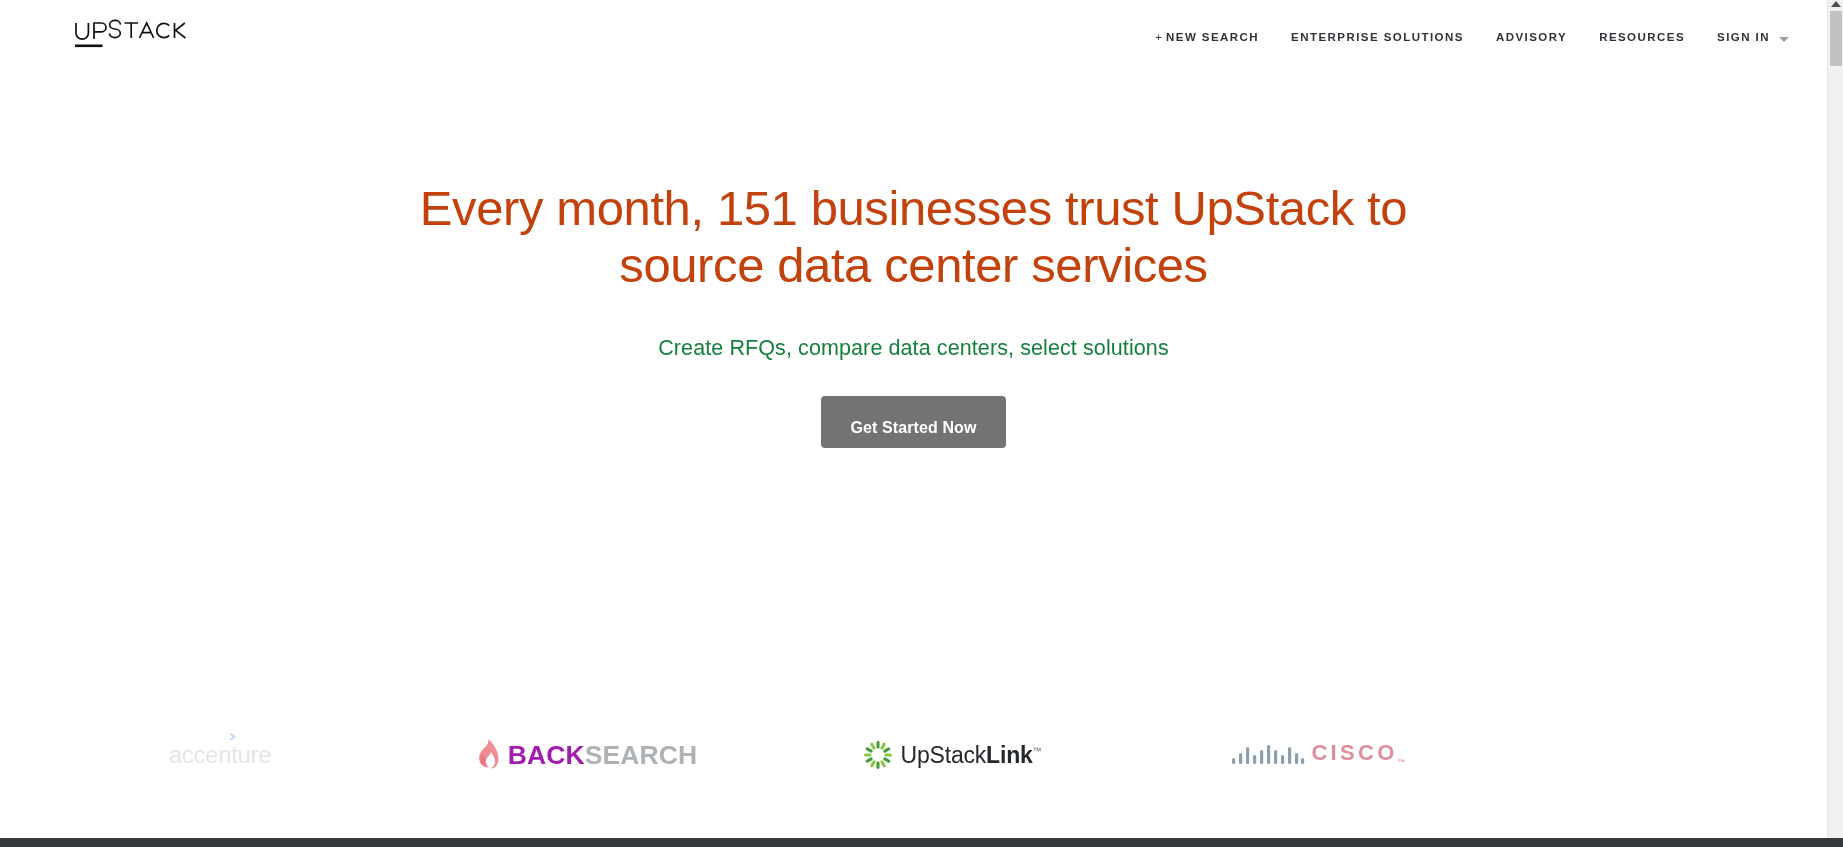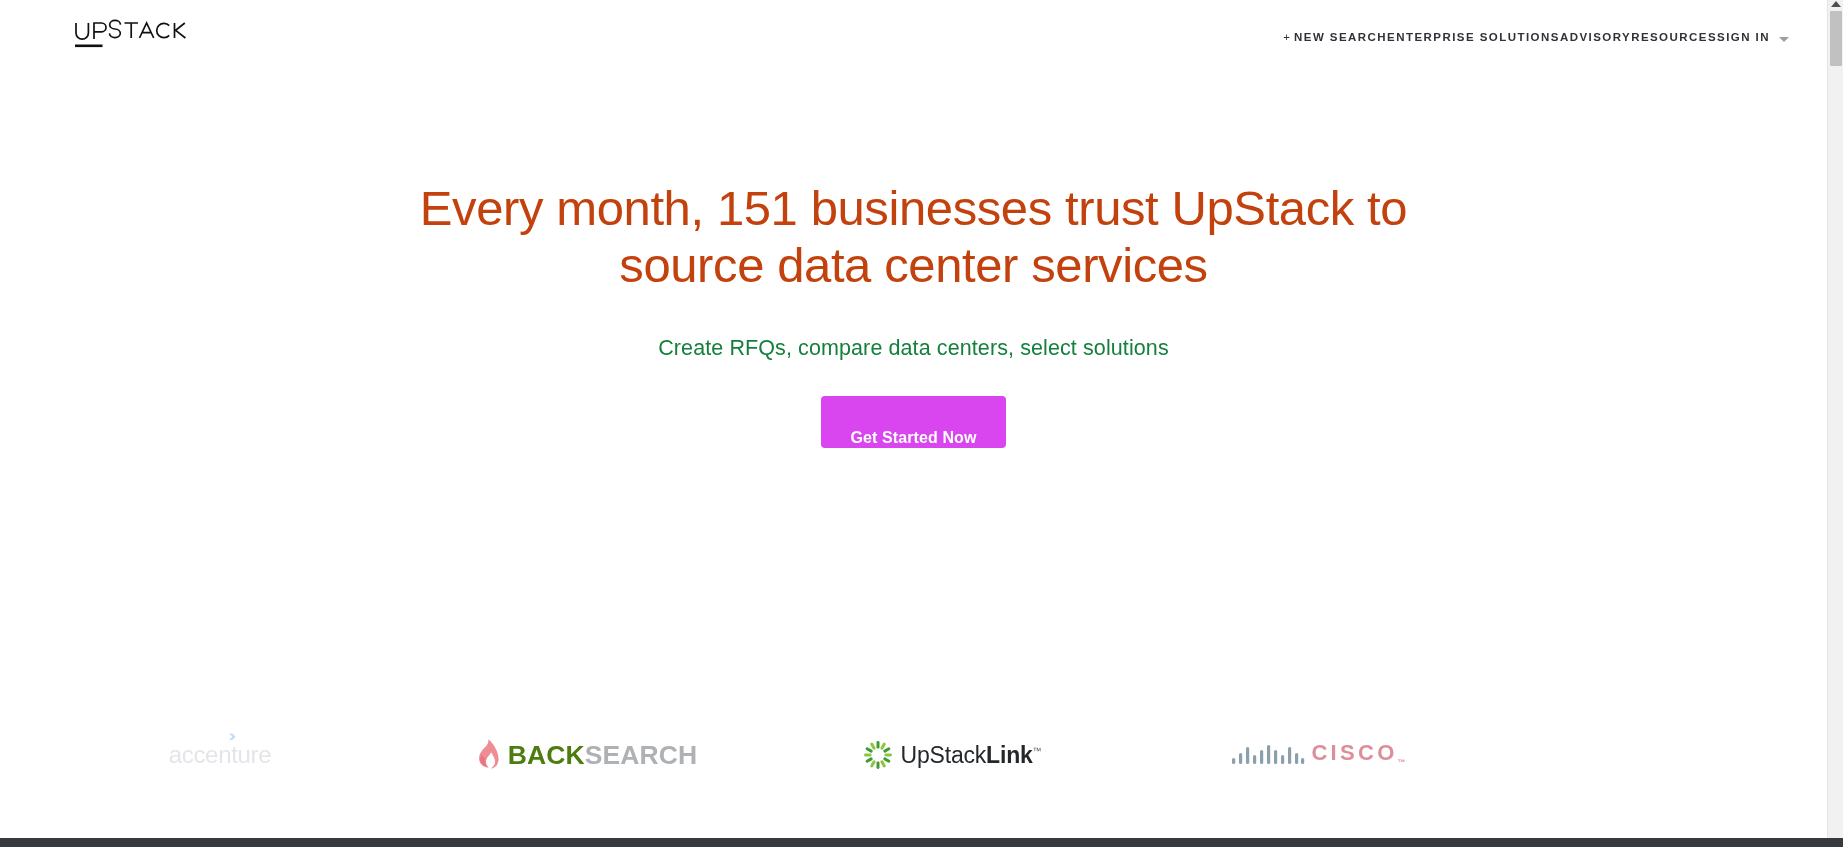--- a/index.html
+++ b/index.html
@@ -62,20 +62,21 @@
 
   .nav-item {
     font-size: 11.5px;
     letter-spacing: 1.45px;
     color: #2f3237;
     text-transform: uppercase;
     font-weight: 600;
     text-decoration: none;
     white-space: nowrap;
     padding: 6px 0;
+    margin-left: 32px;
     cursor: pointer;
     display: inline-flex;
     align-items: center;
     line-height: 1;
   }
   .nav-item:first-child { margin-left: 0; }
 
   .nav-item .plus { margin-right: 4px; font-weight: 400; letter-spacing: 0; }
 
   .caret {
@@ -116,29 +117,29 @@
     letter-spacing: 0.1px;
   }
 
   #cta-wrap {
     margin-top: 35px;
     display: flex;
     justify-content: center;
   }
 
   #cta-button {
-    background: #d946ef;
+    background: #737373;
     color: #ffffff;
     border: none;
     border-radius: 4px;
     font-family: "Liberation Sans", sans-serif;
     font-size: 16px;
     font-weight: bold;
     letter-spacing: 0.1px;
-    padding: 16px 30px;
+    padding: 6px 30px;
     height: 52px;
     min-width: 179px;
     cursor: pointer;
     line-height: 52px;
   }
 
   
   #logo-strip {
     position: absolute;
     left: 0;
@@ -176,21 +177,21 @@
     left: 59%;
     font-size: 20px;
     color: #c5dcf5;
     font-weight: bold;
     transform: scaleX(1.25) scaleY(0.8);
   }
 
   
   .bb-wrap { display: flex; align-items: center; gap: 9px; }
   .bb-word { font-size: 26.5px; font-weight: bold; letter-spacing: 0.1px; line-height: 1; }
-  .bb-dark { color: #4d7c0f; }
+  .bb-dark { color: #a21caf; }
   .bb-light { color: #aeb2b5; }
 
   
   .cl-wrap { display: flex; align-items: center; gap: 8px; }
   .cl-word { font-size: 23px; letter-spacing: -0.2px; line-height: 1; color: #24282b; }
   .cl-word .bold { font-weight: bold; }
   .cl-tm { font-size: 9px; vertical-align: super; color: #55595c; }
 
   
   .cisco-wrap { display: flex; flex-direction: row; align-items: center; gap: 5px; }

